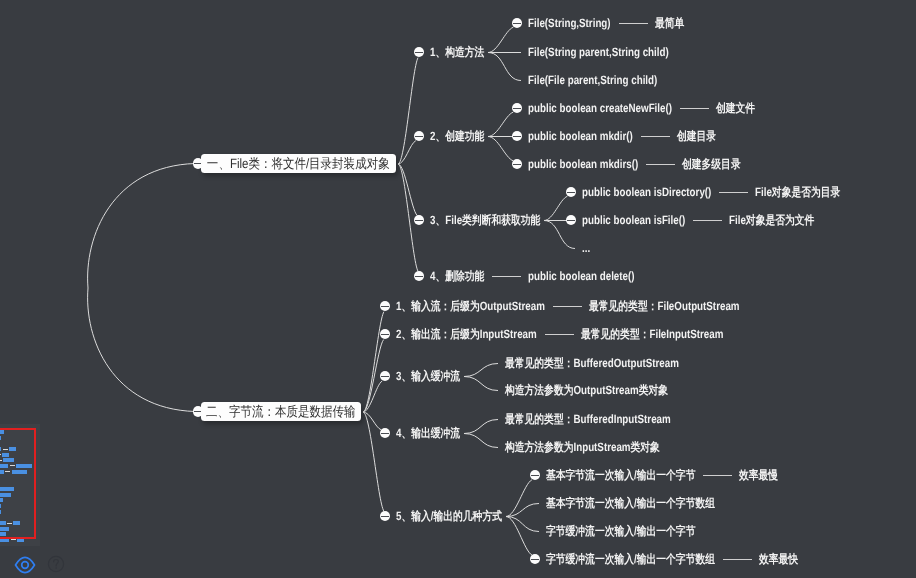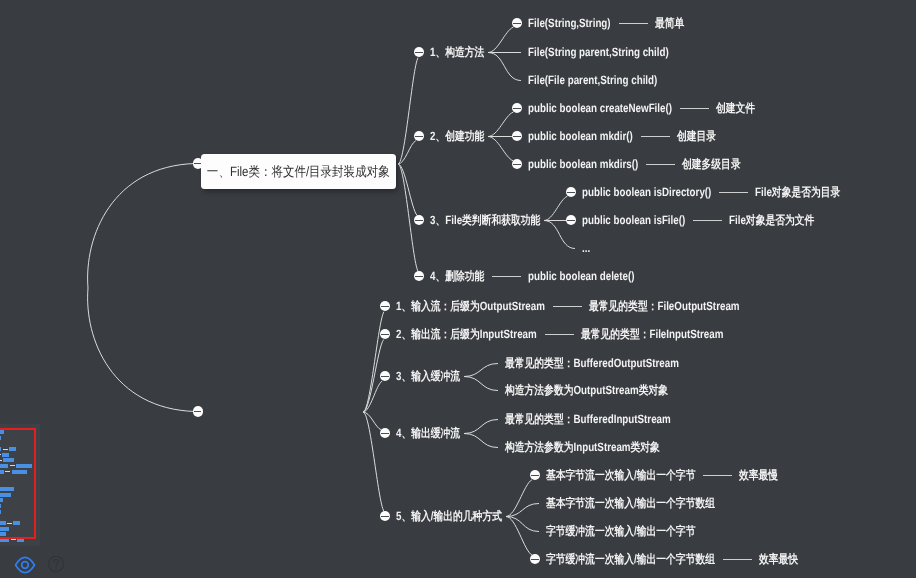--- a/index.html
+++ b/index.html
@@ -58,25 +58,28 @@
       <path d="M363,412 C370.5,412.0 377.7,500.9 383.9,511.3" fill="none" stroke="#dcdcdc" stroke-width="1"></path>
       <path d="M464,376.5 C481.7,376.5 480.3,363.5 498,363.5" fill="none" stroke="#dcdcdc" stroke-width="1"></path>
       <path d="M464,376.5 C481.7,376.5 480.3,390.5 498,390.5" fill="none" stroke="#dcdcdc" stroke-width="1"></path>
       <path d="M464,433.5 C481.7,433.5 480.3,419.5 498,419.5" fill="none" stroke="#dcdcdc" stroke-width="1"></path>
       <path d="M464,433.5 C481.7,433.5 480.3,447.5 498,447.5" fill="none" stroke="#dcdcdc" stroke-width="1"></path>
       <path d="M506,516.5 C515.9,516.5 523.8,483.9 531.9,479.8" fill="none" stroke="#dcdcdc" stroke-width="1"></path>
       <path d="M506,516.5 C523.2,516.5 521.8,503.5 539,503.5" fill="none" stroke="#dcdcdc" stroke-width="1"></path>
       <path d="M506,516.5 C523.2,516.5 521.8,531.5 539,531.5" fill="none" stroke="#dcdcdc" stroke-width="1"></path>
       <path d="M506,516.5 C515.9,516.5 523.9,550.8 532.0,555.1" fill="none" stroke="#dcdcdc" stroke-width="1"></path>
     </svg>
-    <div class="topicbox" style="left: 201px; top: 154px; width: 195px; height: 35px;">
+    <div class="topicbox" style="left: 201px; top: 154px; width: 195px; height: 19px;">
       <span>一、File类：将文件/目录封装成对象</span>
     </div>
     <div class="toggle" style="left: 192.5px; top: 158.2px;">
       <i></i>
+    </div>
+    <div class="topicbox" style="left: 201px; top: 402px; width: 160px; height: 19px;">
+      <span>二、字节流：本质是数据传输</span>
     </div>
     <div class="toggle" style="left: 192.5px; top: 406.2px;">
       <i></i>
     </div>
     <div class="lbl" style="left: 430px; top: 45px;">1、构造方法</div>
     <div class="toggle" style="left: 413.7px; top: 46.7px;">
       <i></i>
     </div>
     <div class="lbl" style="left: 430px; top: 129px;">2、创建功能</div>
     <div class="toggle" style="left: 413.7px; top: 130.7px;">

